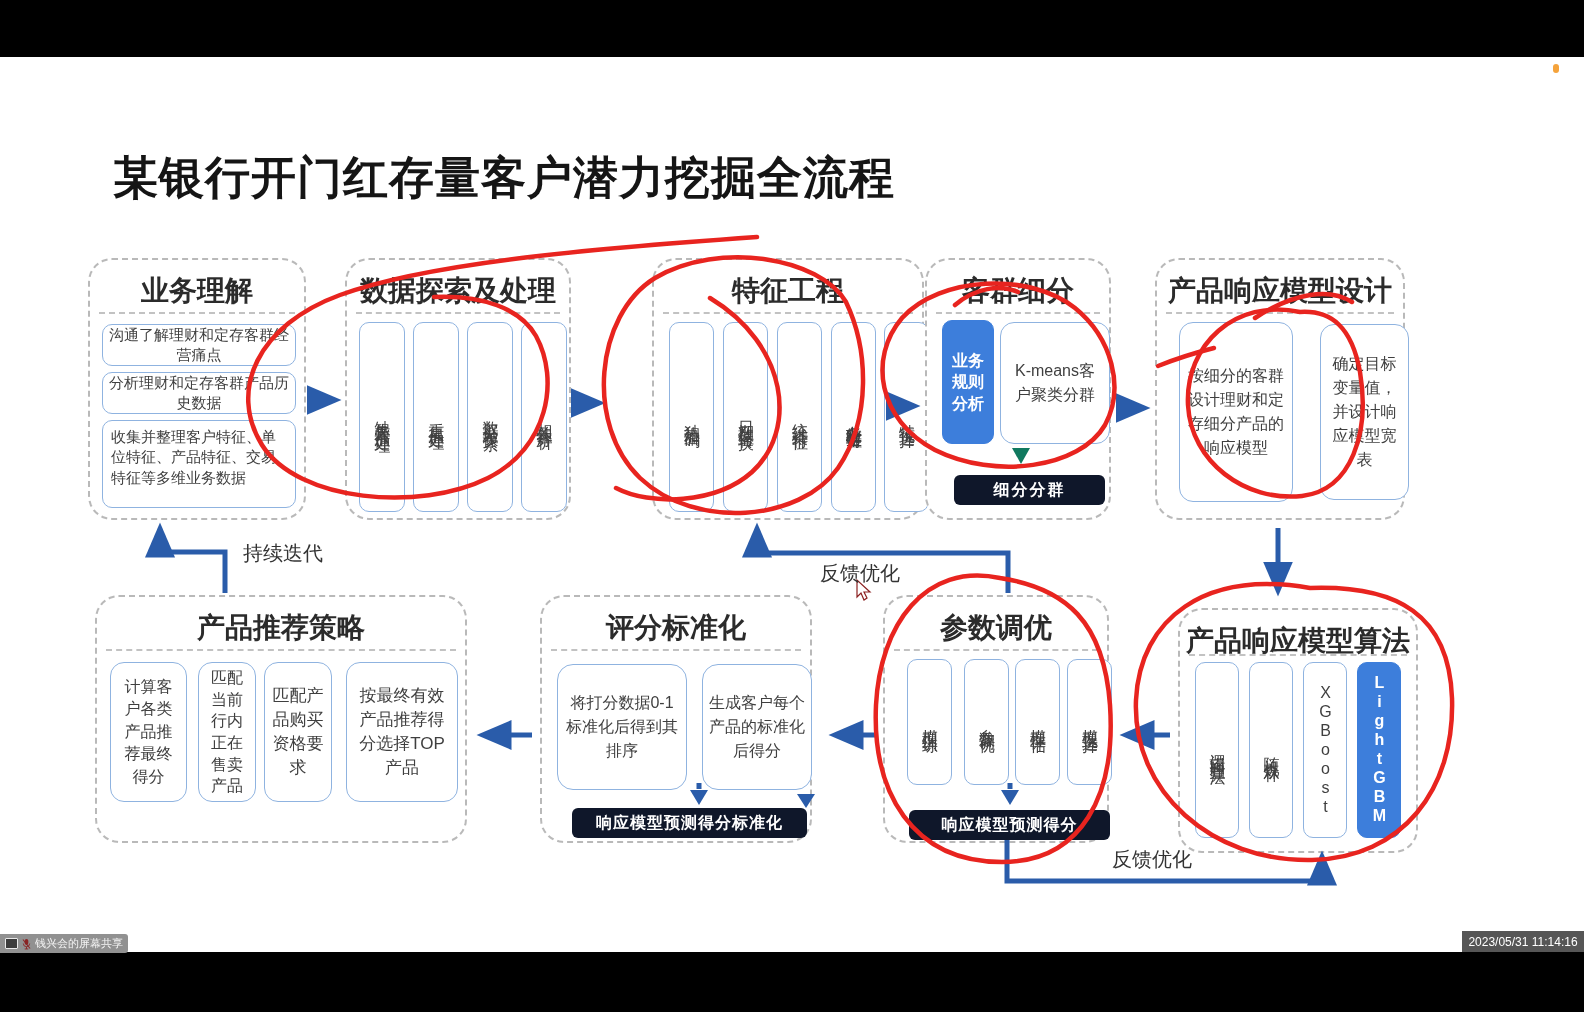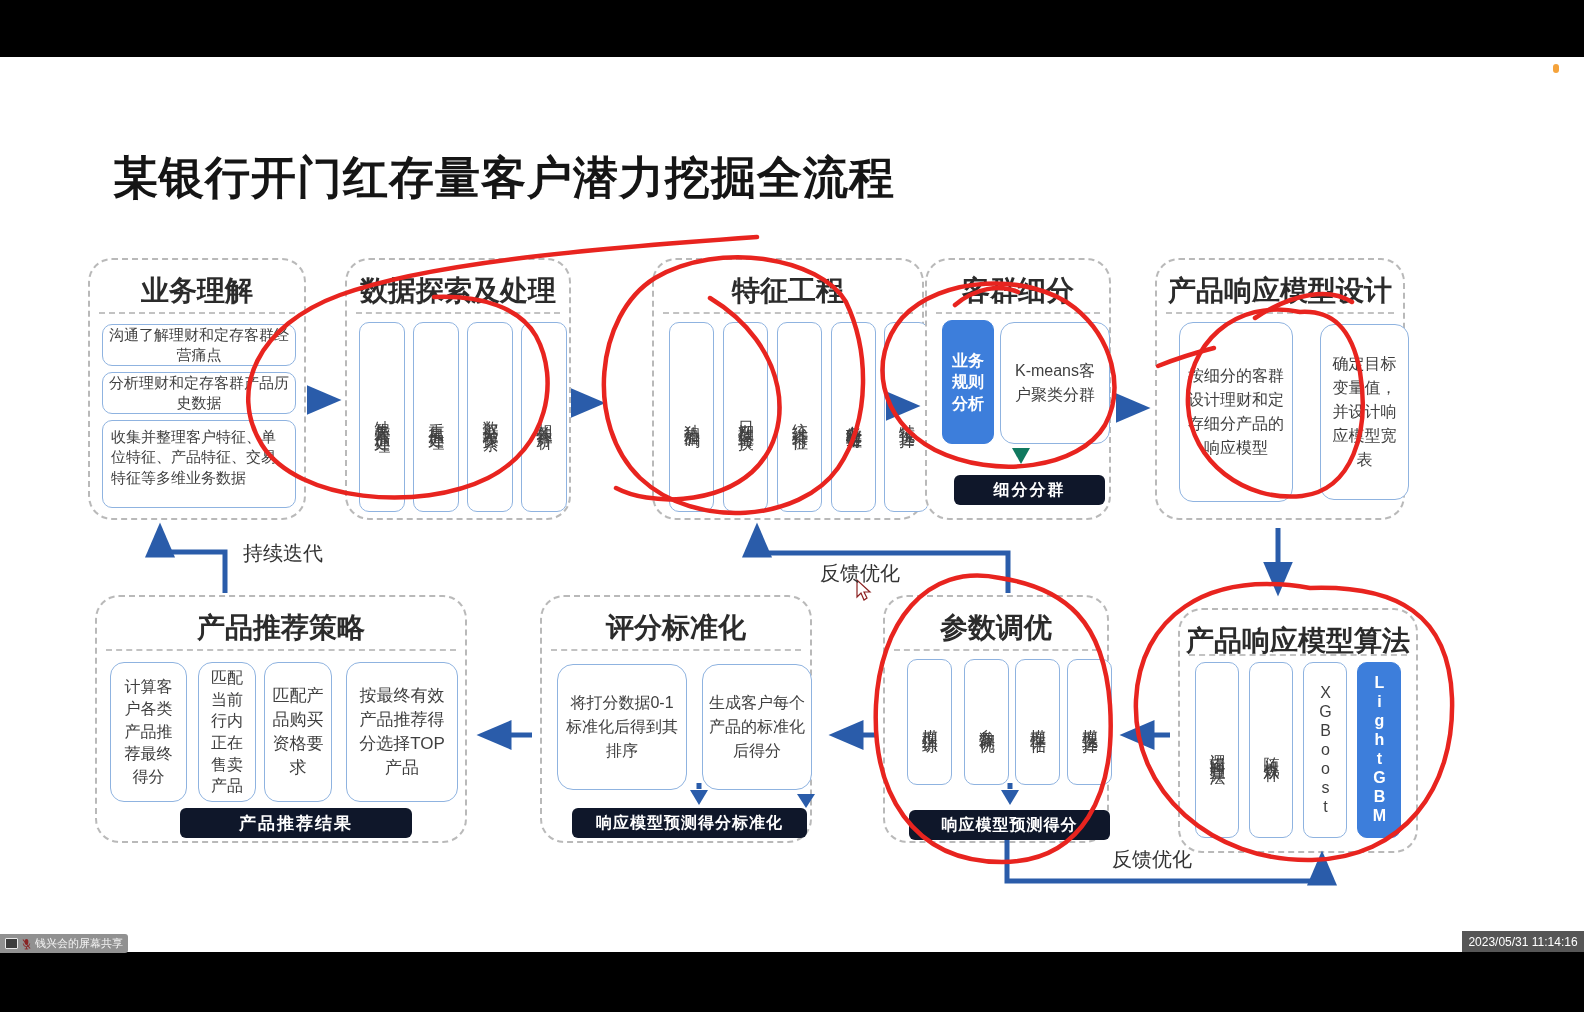--- a/index.html
+++ b/index.html
@@ -88,21 +88,20 @@
     <div class="hitem" style="left:163px;top:64px;width:89px;height:176px;font-size:16px;line-height:1.5;border-radius:14px;">确定目标变量值，并设计响应模型宽表</div>
   </div>
 
   <div class="stage" style="left:95px;top:595px;width:372px;height:248px;">
     <div class="stage-title">产品推荐策略</div>
     <div class="sep" style="top:52px;"></div>
     <div class="hitem" style="left:13px;top:65px;width:77px;height:140px;font-size:16px;line-height:1.4;border-radius:14px;">计算客户各类产品推荐最终得分</div>
     <div class="hitem" style="left:101px;top:65px;width:58px;height:140px;font-size:16px;line-height:1.35;border-radius:14px;">匹配当前行内正在售卖产品</div>
     <div class="hitem" style="left:167px;top:65px;width:68px;height:140px;font-size:17px;line-height:1.4;border-radius:14px;">匹配产品购买资格要求</div>
     <div class="hitem" style="left:249px;top:65px;width:112px;height:140px;font-size:17px;line-height:1.4;border-radius:14px;">按最终有效产品推荐得分选择TOP产品</div>
-    <div class="obox" style="left:83px;top:211px;width:232px;height:30px;font-size:17px;">产品推荐结果</div>
   </div>
 
   <div class="stage" style="left:540px;top:595px;width:272px;height:248px;">
     <div class="stage-title">评分标准化</div>
     <div class="sep" style="top:52px;"></div>
     <div class="hitem" style="left:15px;top:67px;width:130px;height:126px;font-size:16px;line-height:1.5;border-radius:16px;">将打分数据0-1标准化后得到其排序</div>
     <div class="hitem" style="left:160px;top:67px;width:110px;height:126px;font-size:16px;line-height:1.5;border-radius:16px;">生成客户每个产品的标准化后得分</div>
     <div class="obox" style="left:30px;top:211px;width:235px;height:30px;letter-spacing:1px;">响应模型预测得分标准化</div>
   </div>
 

